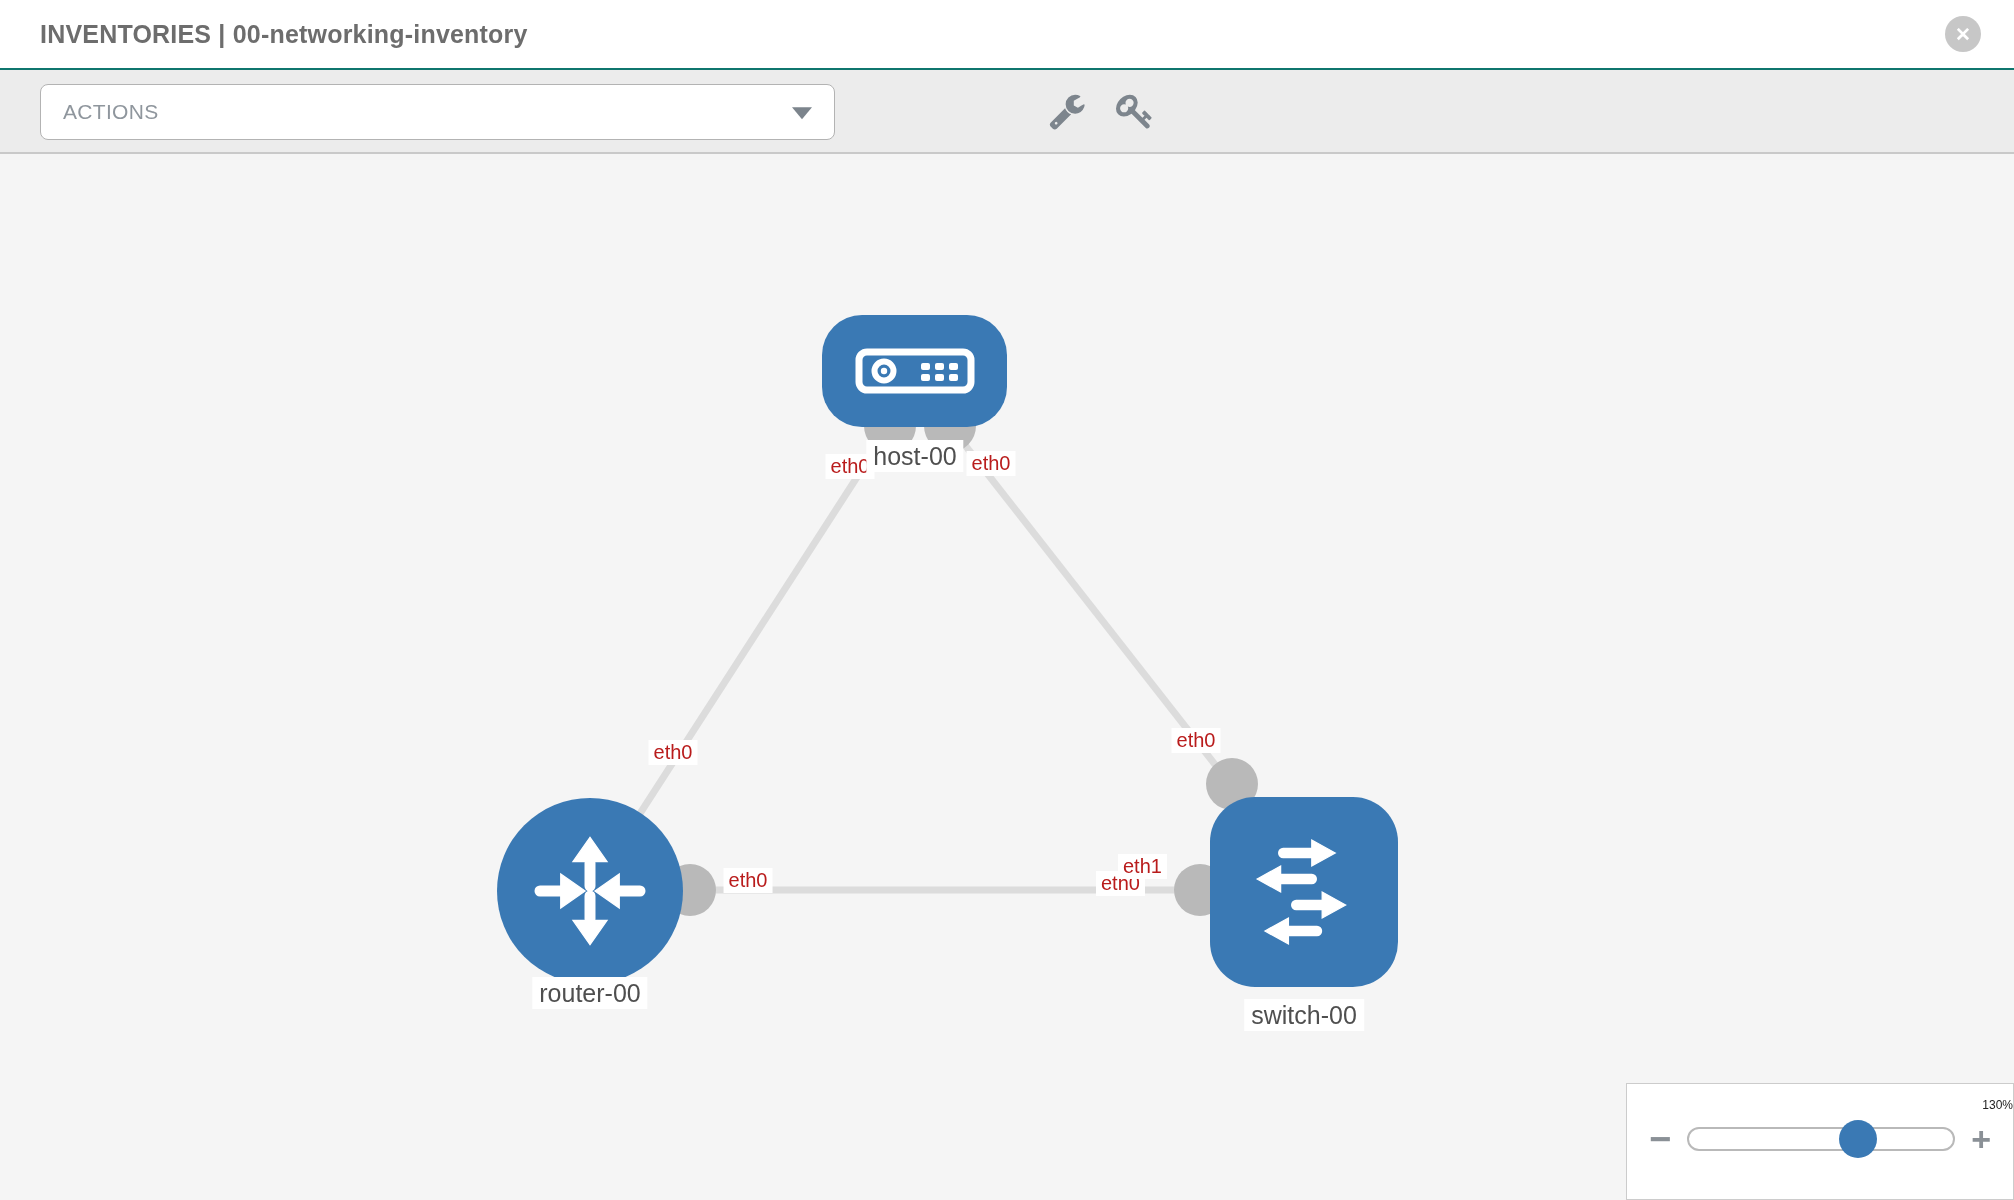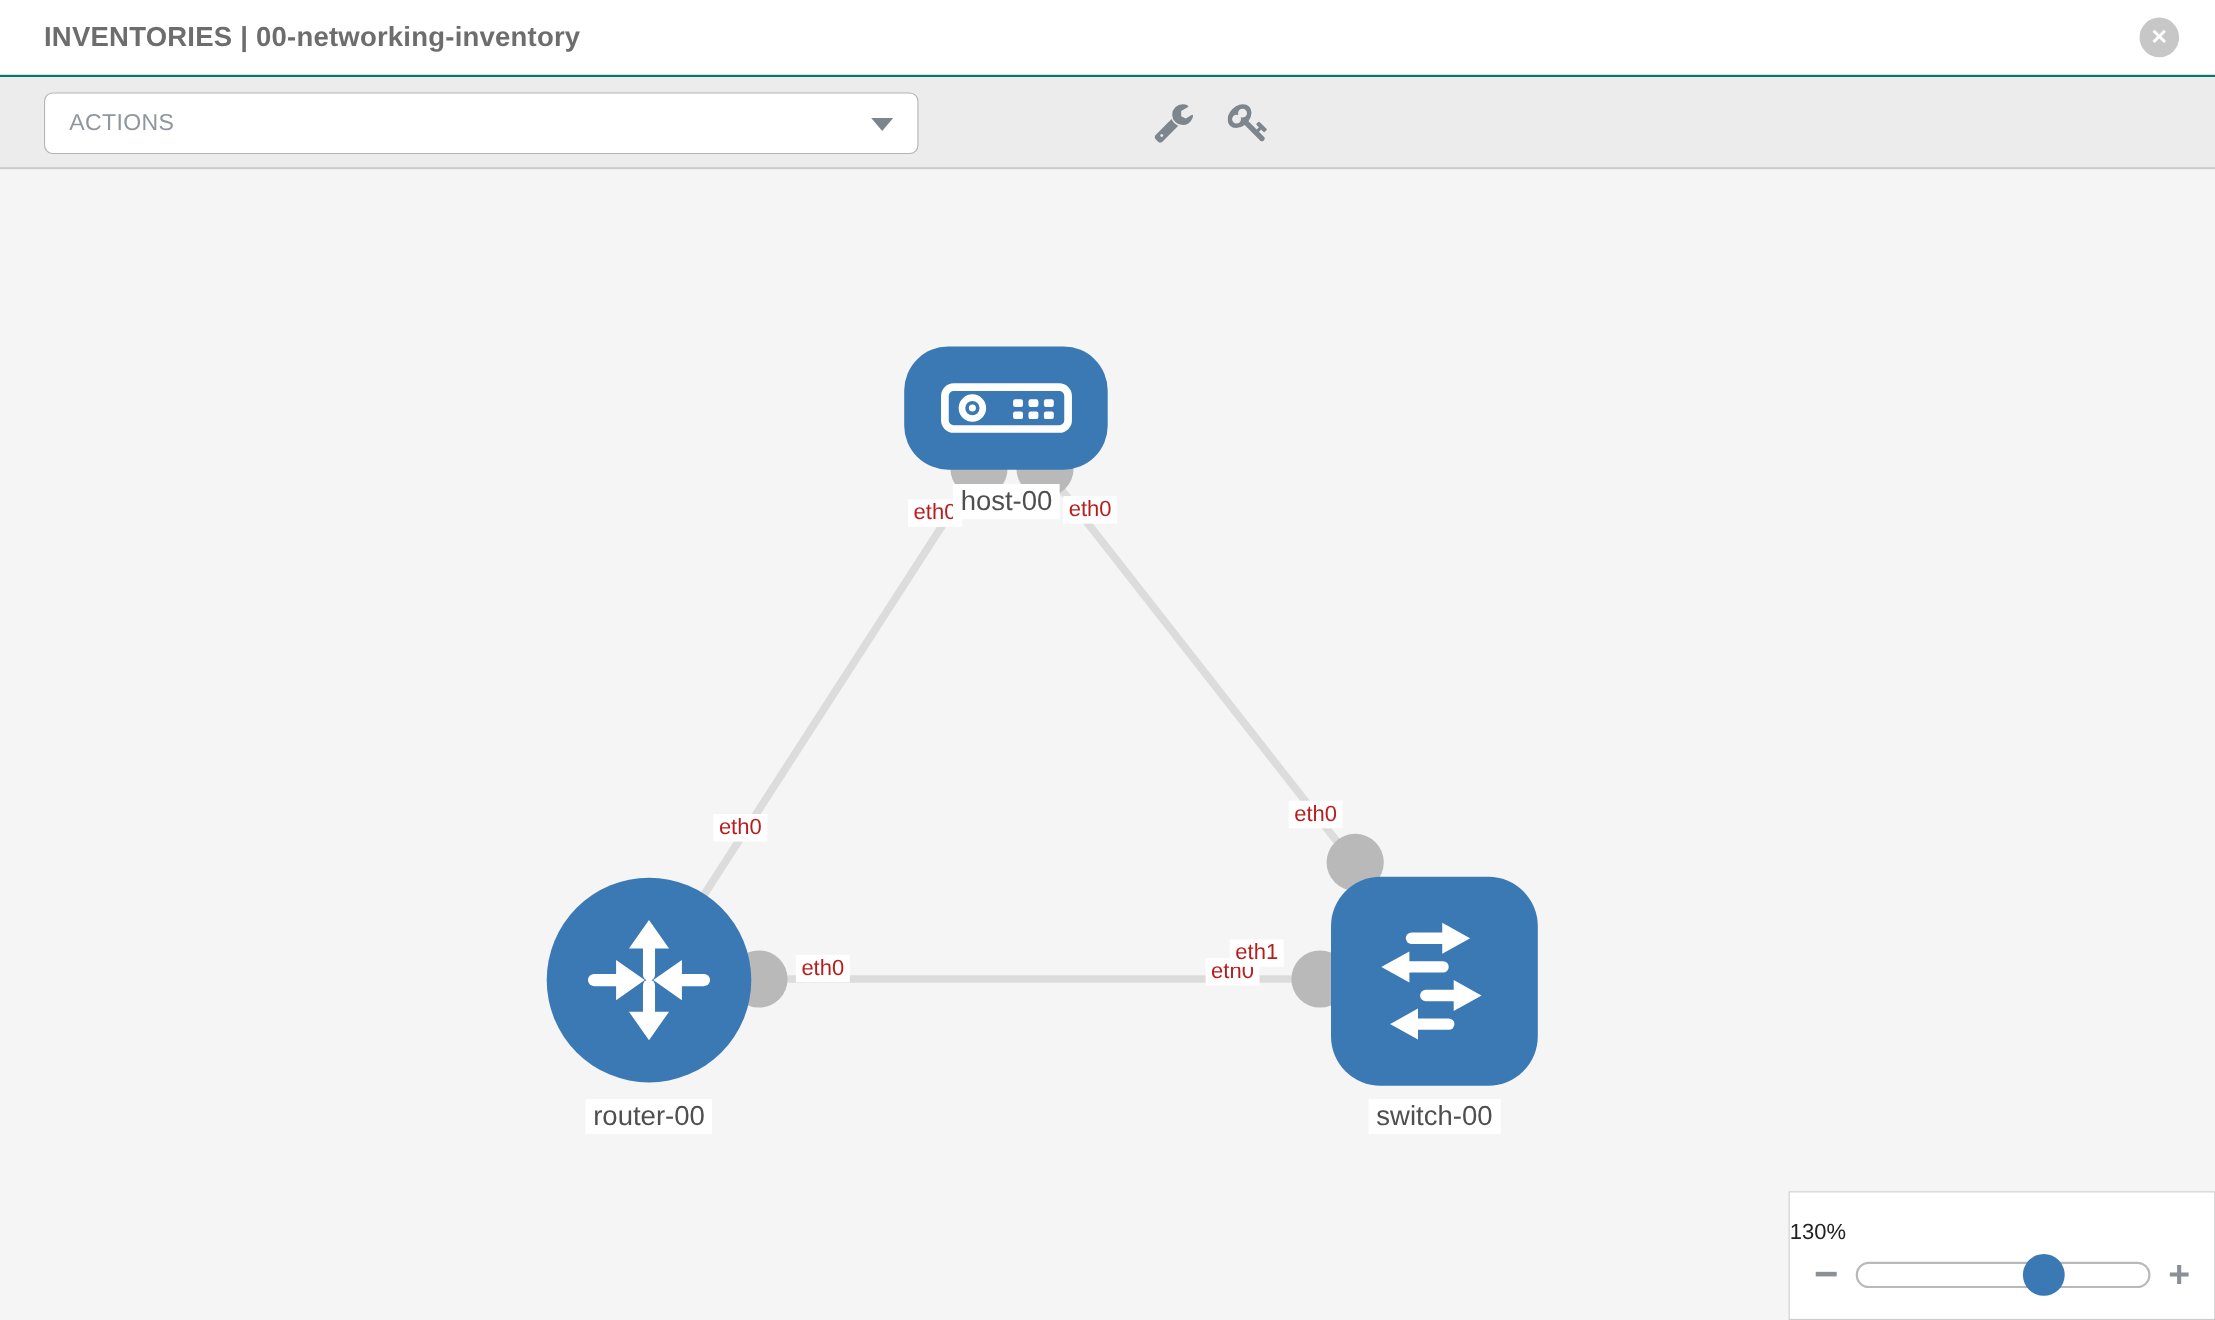--- a/index.html
+++ b/index.html
@@ -43,38 +43,38 @@
           align-items:center; justify-content:center; cursor:pointer; }
   .node svg { display:block; }
   .node-host   { left:822px; top:161px; width:185px; height:112px; border-radius:40px; }
   .node-router { left:497px; top:644px; width:186px; height:186px; border-radius:50%; }
   .node-switch { left:1210px; top:643px; width:188px; height:190px; border-radius:45px; }
 
   .node-label { position:absolute; z-index:4; transform:translateX(-50%);
                 background:#fff; color:#4f4f4f; font-size:25px; line-height:32px;
                 padding:0 7px; white-space:nowrap; }
   .lbl-host   { left:915px;  top:286px;text-align:center; }
-  .lbl-router { left:590px;  top:845px; }
+  .lbl-router { left:590px;  top:823px; }
   .lbl-switch { left:1304px; top:845px; }
 
   .eth-label { position:absolute; z-index:3; transform:translateX(-50%);
                background:#fff; color:#b91c1c; font-size:20px; line-height:25px;
                padding:0 5px; white-space:nowrap; }
   .eth-host-left    { left:850px;  top:300px; }
   .eth-host-right   { left:991px;  top:297px; }
   .eth-router-diag  { left:673px;  top:586px; }
   .eth-switch-diag  { left:1196px; top:574px; }
   .eth-router-horiz { left:748px;  top:714px; }
   .eth-overlap-back  { left:1096px; top:717px; transform:none; z-index:3; }
   .eth-overlap-front { left:1118px; top:700px; transform:none; z-index:4; }
 
   
   .zoom-panel { position:absolute; right:0; bottom:0; z-index:6; width:388px;
                 height:117px; background:#fff; border:1px solid #ccc; }
-  .zoom-value { margin-top:25px; text-align:left; font-size:20px; color:#222; }
+  .zoom-value { margin-top:14px; text-align:right; font-size:12px; color:#222; }
   .zoom-row { display:flex; align-items:center; padding:0 22px; margin-top:8px; }
   .zoom-minus, .zoom-plus { color:#8a9096; font-weight:700; cursor:pointer;
                             line-height:1; }
   .zoom-minus { font-size:38px; }
   .zoom-plus  { font-size:34px; }
   .zoom-track { flex:1; margin:0 16px; height:24px; background:#fff;
                 border:2px solid #b9b9b9; border-radius:13px; position:relative;
                 cursor:pointer; }
   .zoom-thumb { position:absolute; left:64%; top:50%; transform:translate(-50%,-50%);
                 width:38px; height:38px; border-radius:50%; background:#3a79b4;

